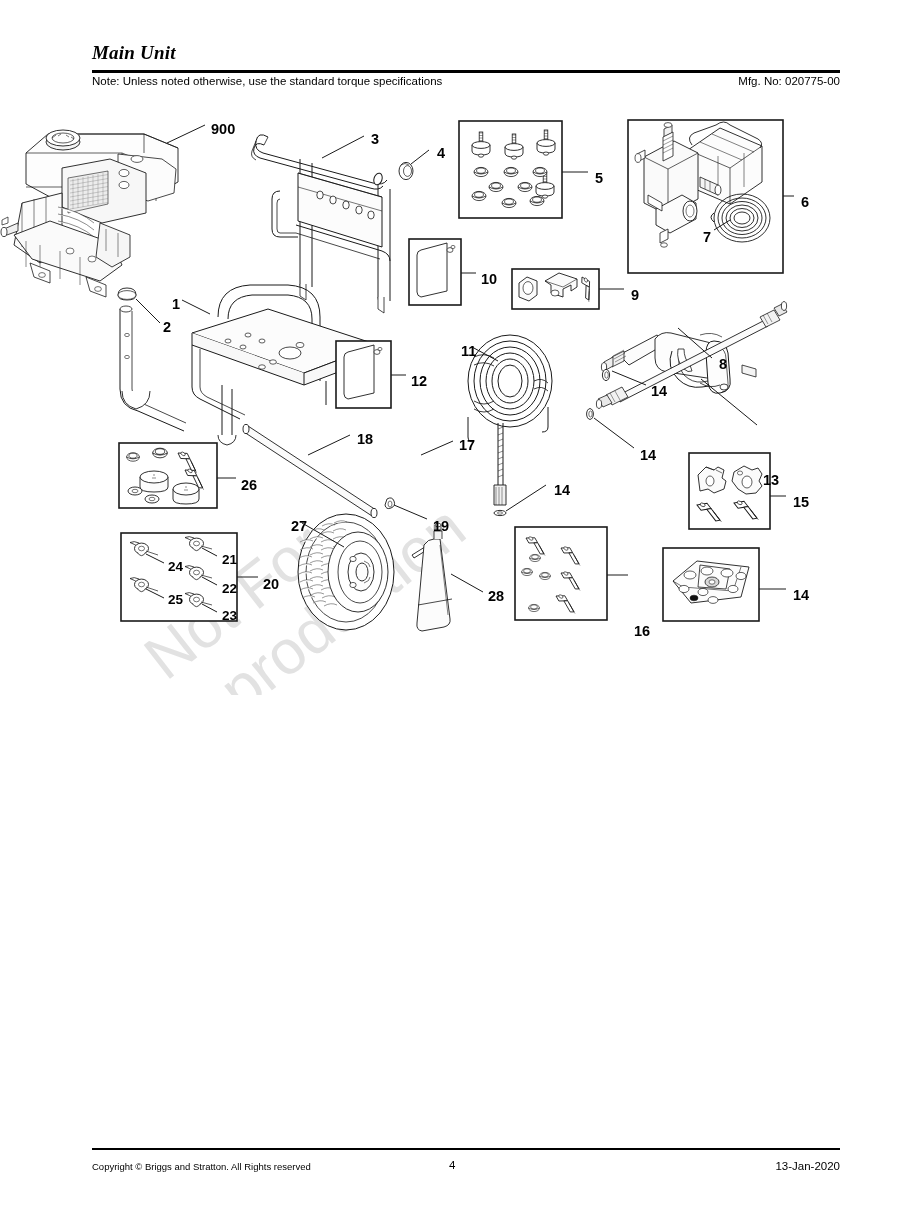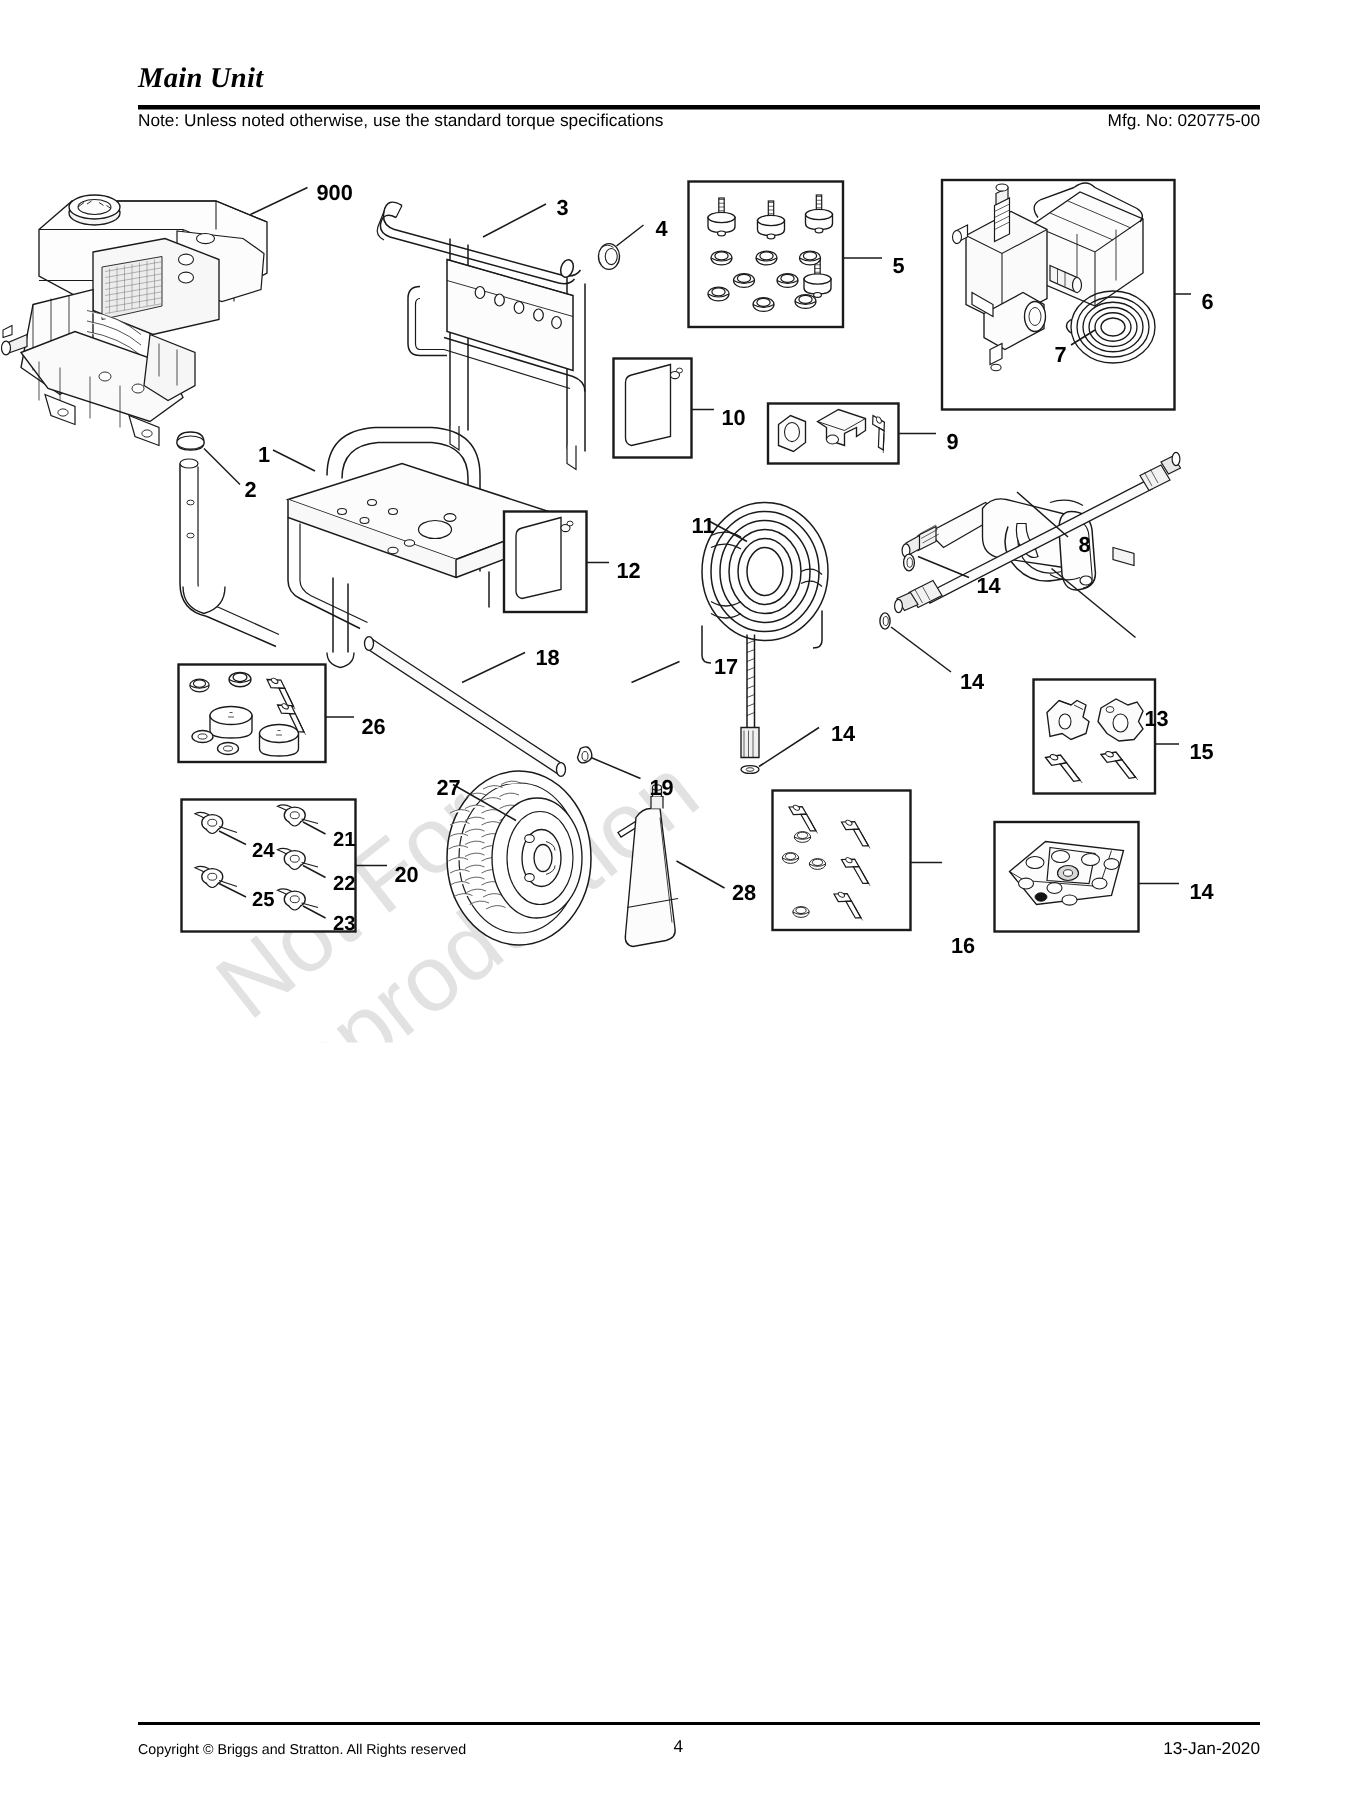--- a/index.html
+++ b/index.html
@@ -611,21 +611,21 @@
   <div class="lbl" style="left:481px;top:272px;">10</div>
   <div class="lbl" style="left:631px;top:288px;">9</div>
   <div class="lbl" style="left:172px;top:297px;">1</div>
   <div class="lbl" style="left:163px;top:320px;">2</div>
   <div class="lbl" style="left:719px;top:357px;">8</div>
   <div class="lbl" style="left:461px;top:344px;">11</div>
   <div class="lbl" style="left:411px;top:374px;">12</div>
   <div class="lbl" style="left:651px;top:384px;">14</div>
   <div class="lbl" style="left:763px;top:425px;margin-top:48px;">13</div>
   <div class="lbl" style="left:357px;top:432px;">18</div>
-  <div class="lbl" style="left:476px;top:438px;">17</div>
+  <div class="lbl" style="left:459px;top:438px;">17</div>
   <div class="lbl" style="left:640px;top:448px;">14</div>
   <div class="lbl" style="left:241px;top:478px;">26</div>
   <div class="lbl" style="left:793px;top:495px;">15</div>
   <div class="lbl" style="left:554px;top:483px;">14</div>
   <div class="lbl" style="left:433px;top:519px;">19</div>
   <div class="lbl" style="left:291px;top:519px;">27</div>
   <div class="lbl sm" style="left:168px;top:560px;">24</div>
   <div class="lbl sm" style="left:222px;top:553px;">21</div>
   <div class="lbl sm" style="left:222px;top:582px;">22</div>
   <div class="lbl" style="left:263px;top:577px;">20</div>

